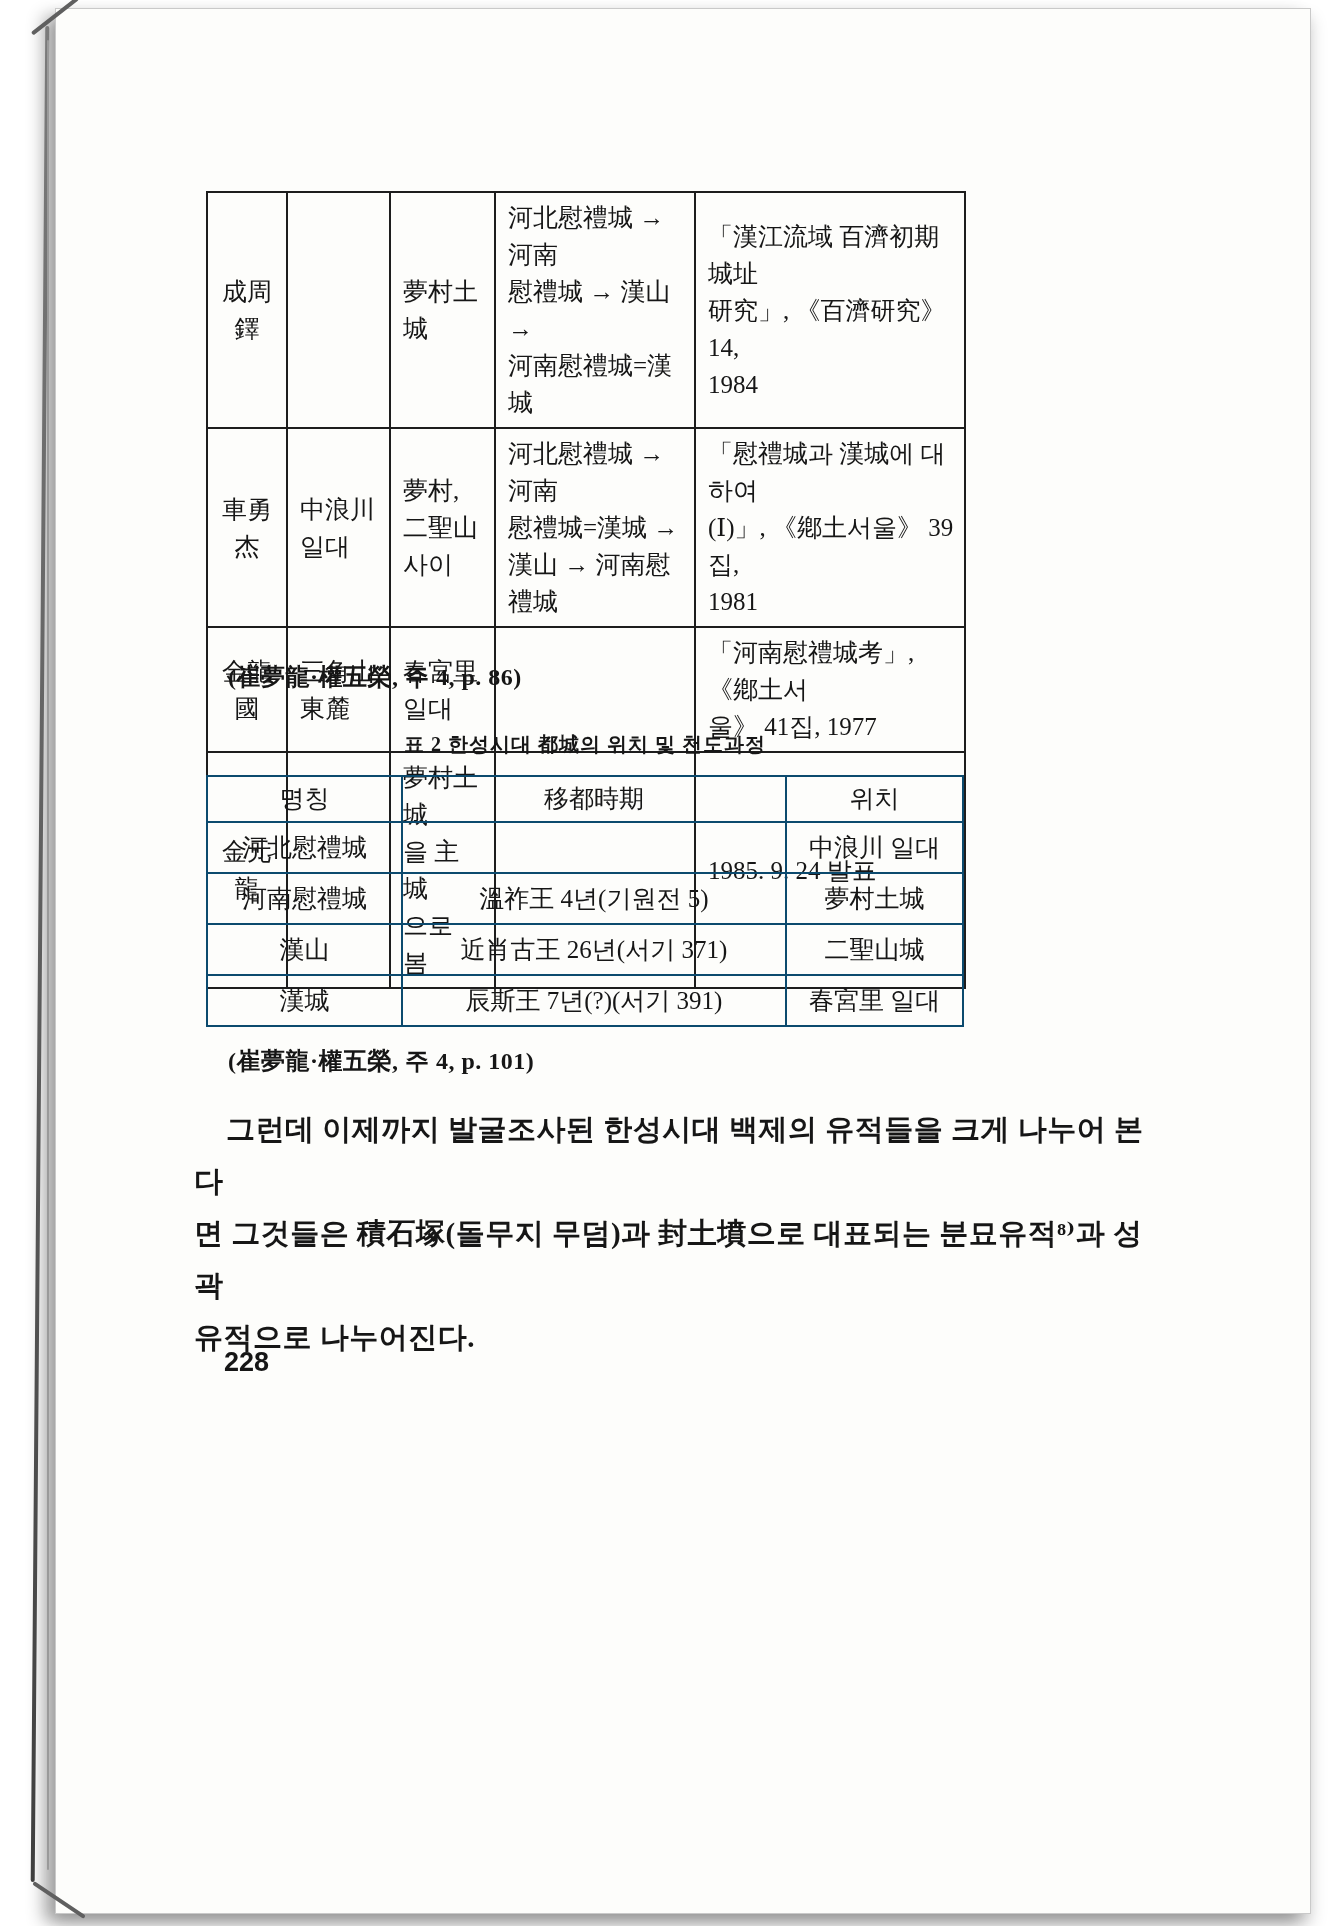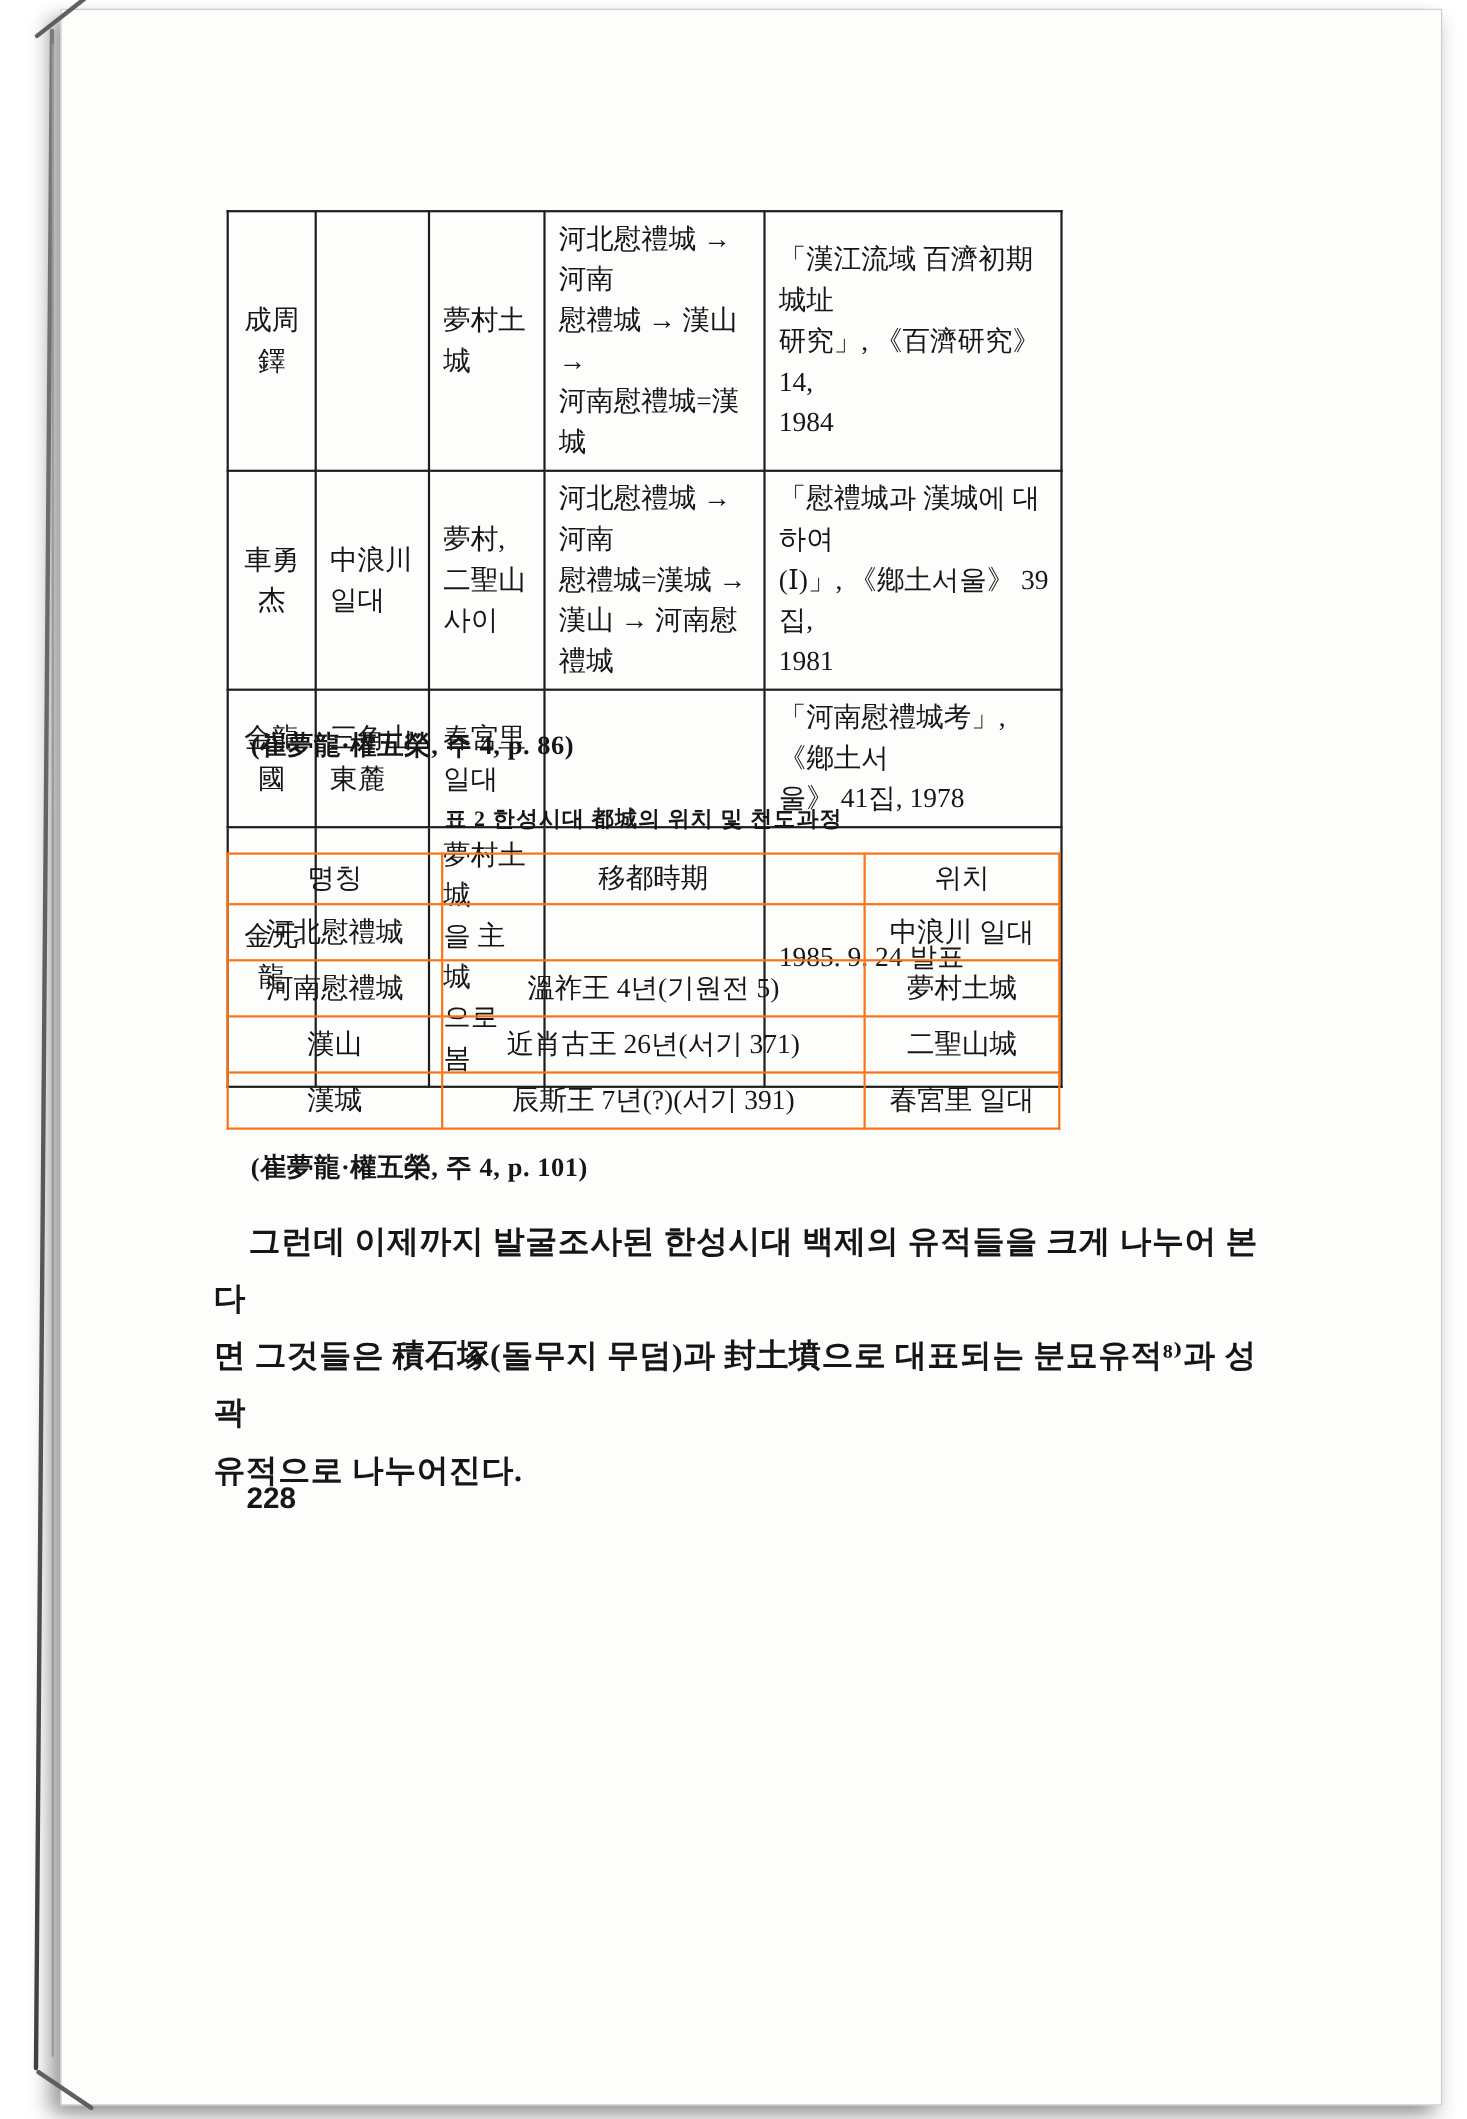--- a/index.html
+++ b/index.html
@@ -56,21 +56,21 @@
     text-align:center; font-size:20px; font-weight:600; letter-spacing:1px;
   }
 
   
   .t2 {
     position:absolute; left:150px; top:766px; width:758px;
     border-collapse:collapse; font-size:25px; table-layout:fixed;
     text-align:center;
   }
   .t2 th, .t2 td {
-    border:2px solid #f97316; vertical-align:middle;
+    border:2px solid #0c4a6e; vertical-align:middle;
     font-weight:normal; line-height:32px;
   }
   .t2 th { height:46px; }
   .t2 td { height:51px; }
   .t2 .k0 { width:185px; }
   .t2 .k1 { width:365px; }
   .t2 .k2 { width:168px; }
 
   
   .bodytext {
@@ -119,21 +119,21 @@
 1981</td>
       </tr>
       <tr class="r2">
         <td class="c0">金龍國</td>
         <td class="c1">三角山
 東麓</td>
         <td class="c2">春宮里
 일대</td>
         <td class="c3"></td>
         <td class="c4">「河南慰禮城考」, 《鄕土서
-울》 41집,  1978</td>
+울》 41집,  1977</td>
       </tr>
       <tr class="r3">
         <td class="c0">金元龍</td>
         <td class="c1"></td>
         <td class="c2">夢村土城
 을 主城
 으로 봄</td>
         <td class="c3"></td>
         <td class="c4">1985. 9. 24 발표</td>
       </tr>

